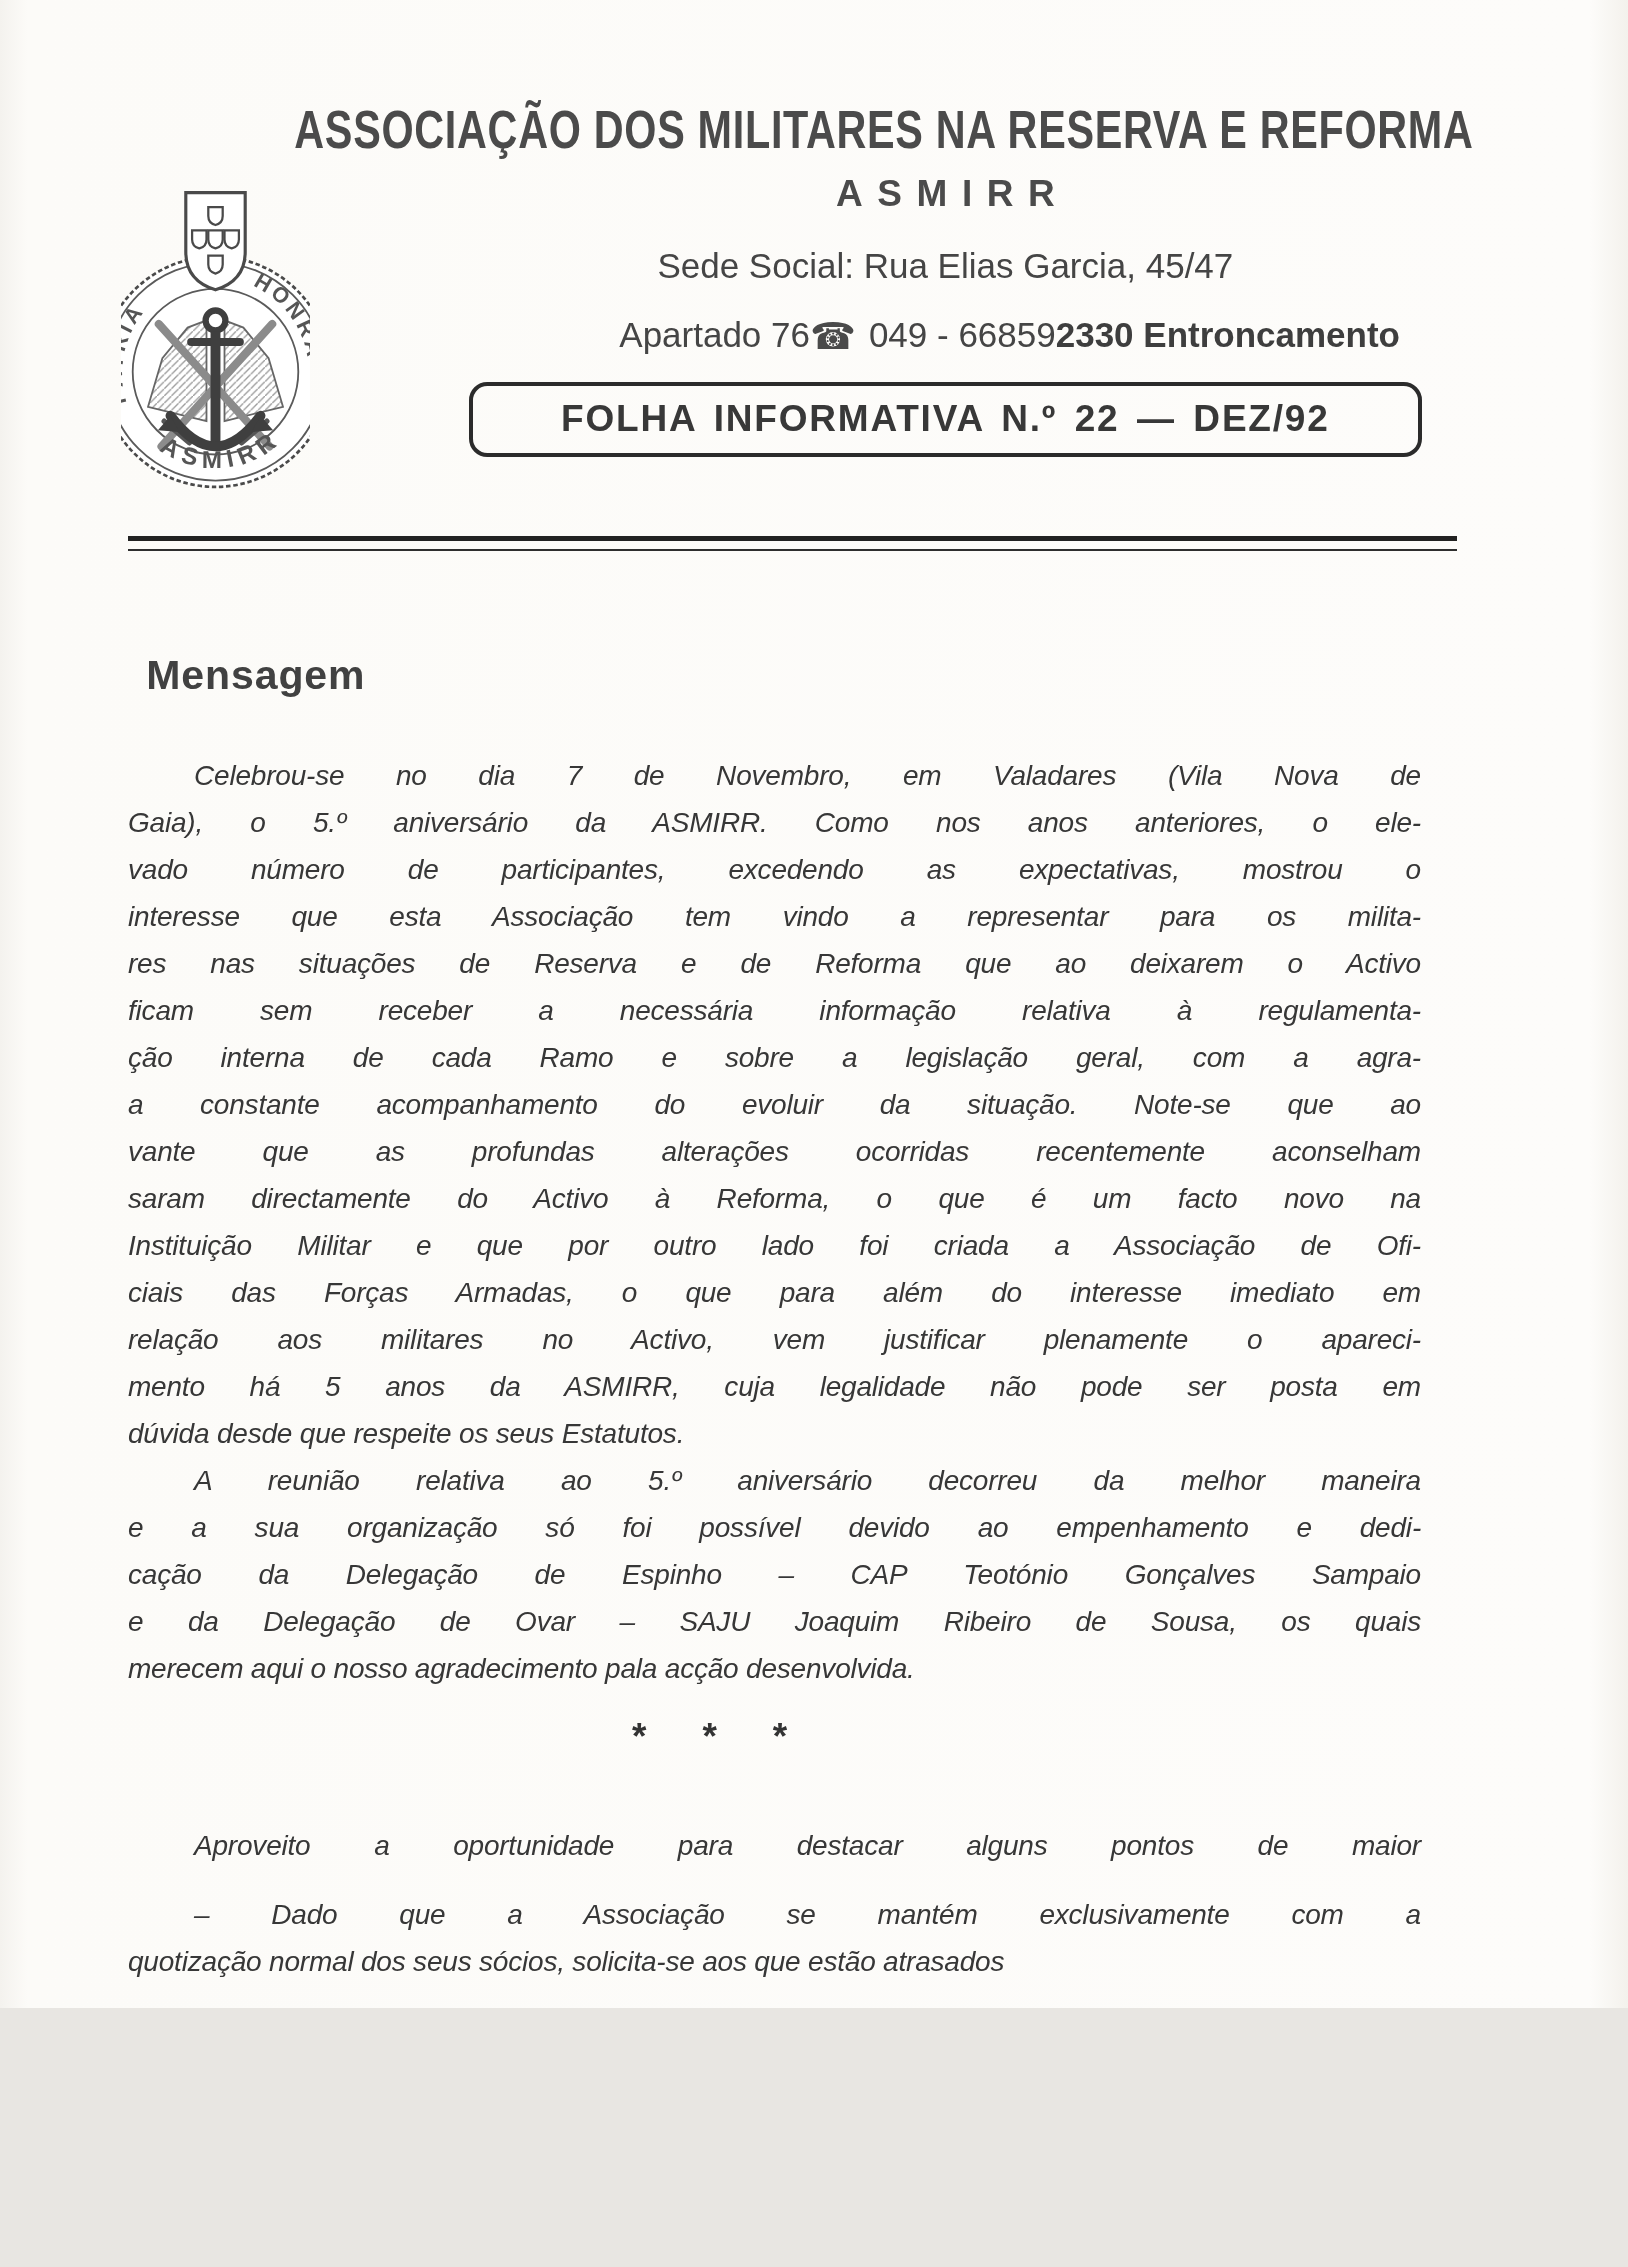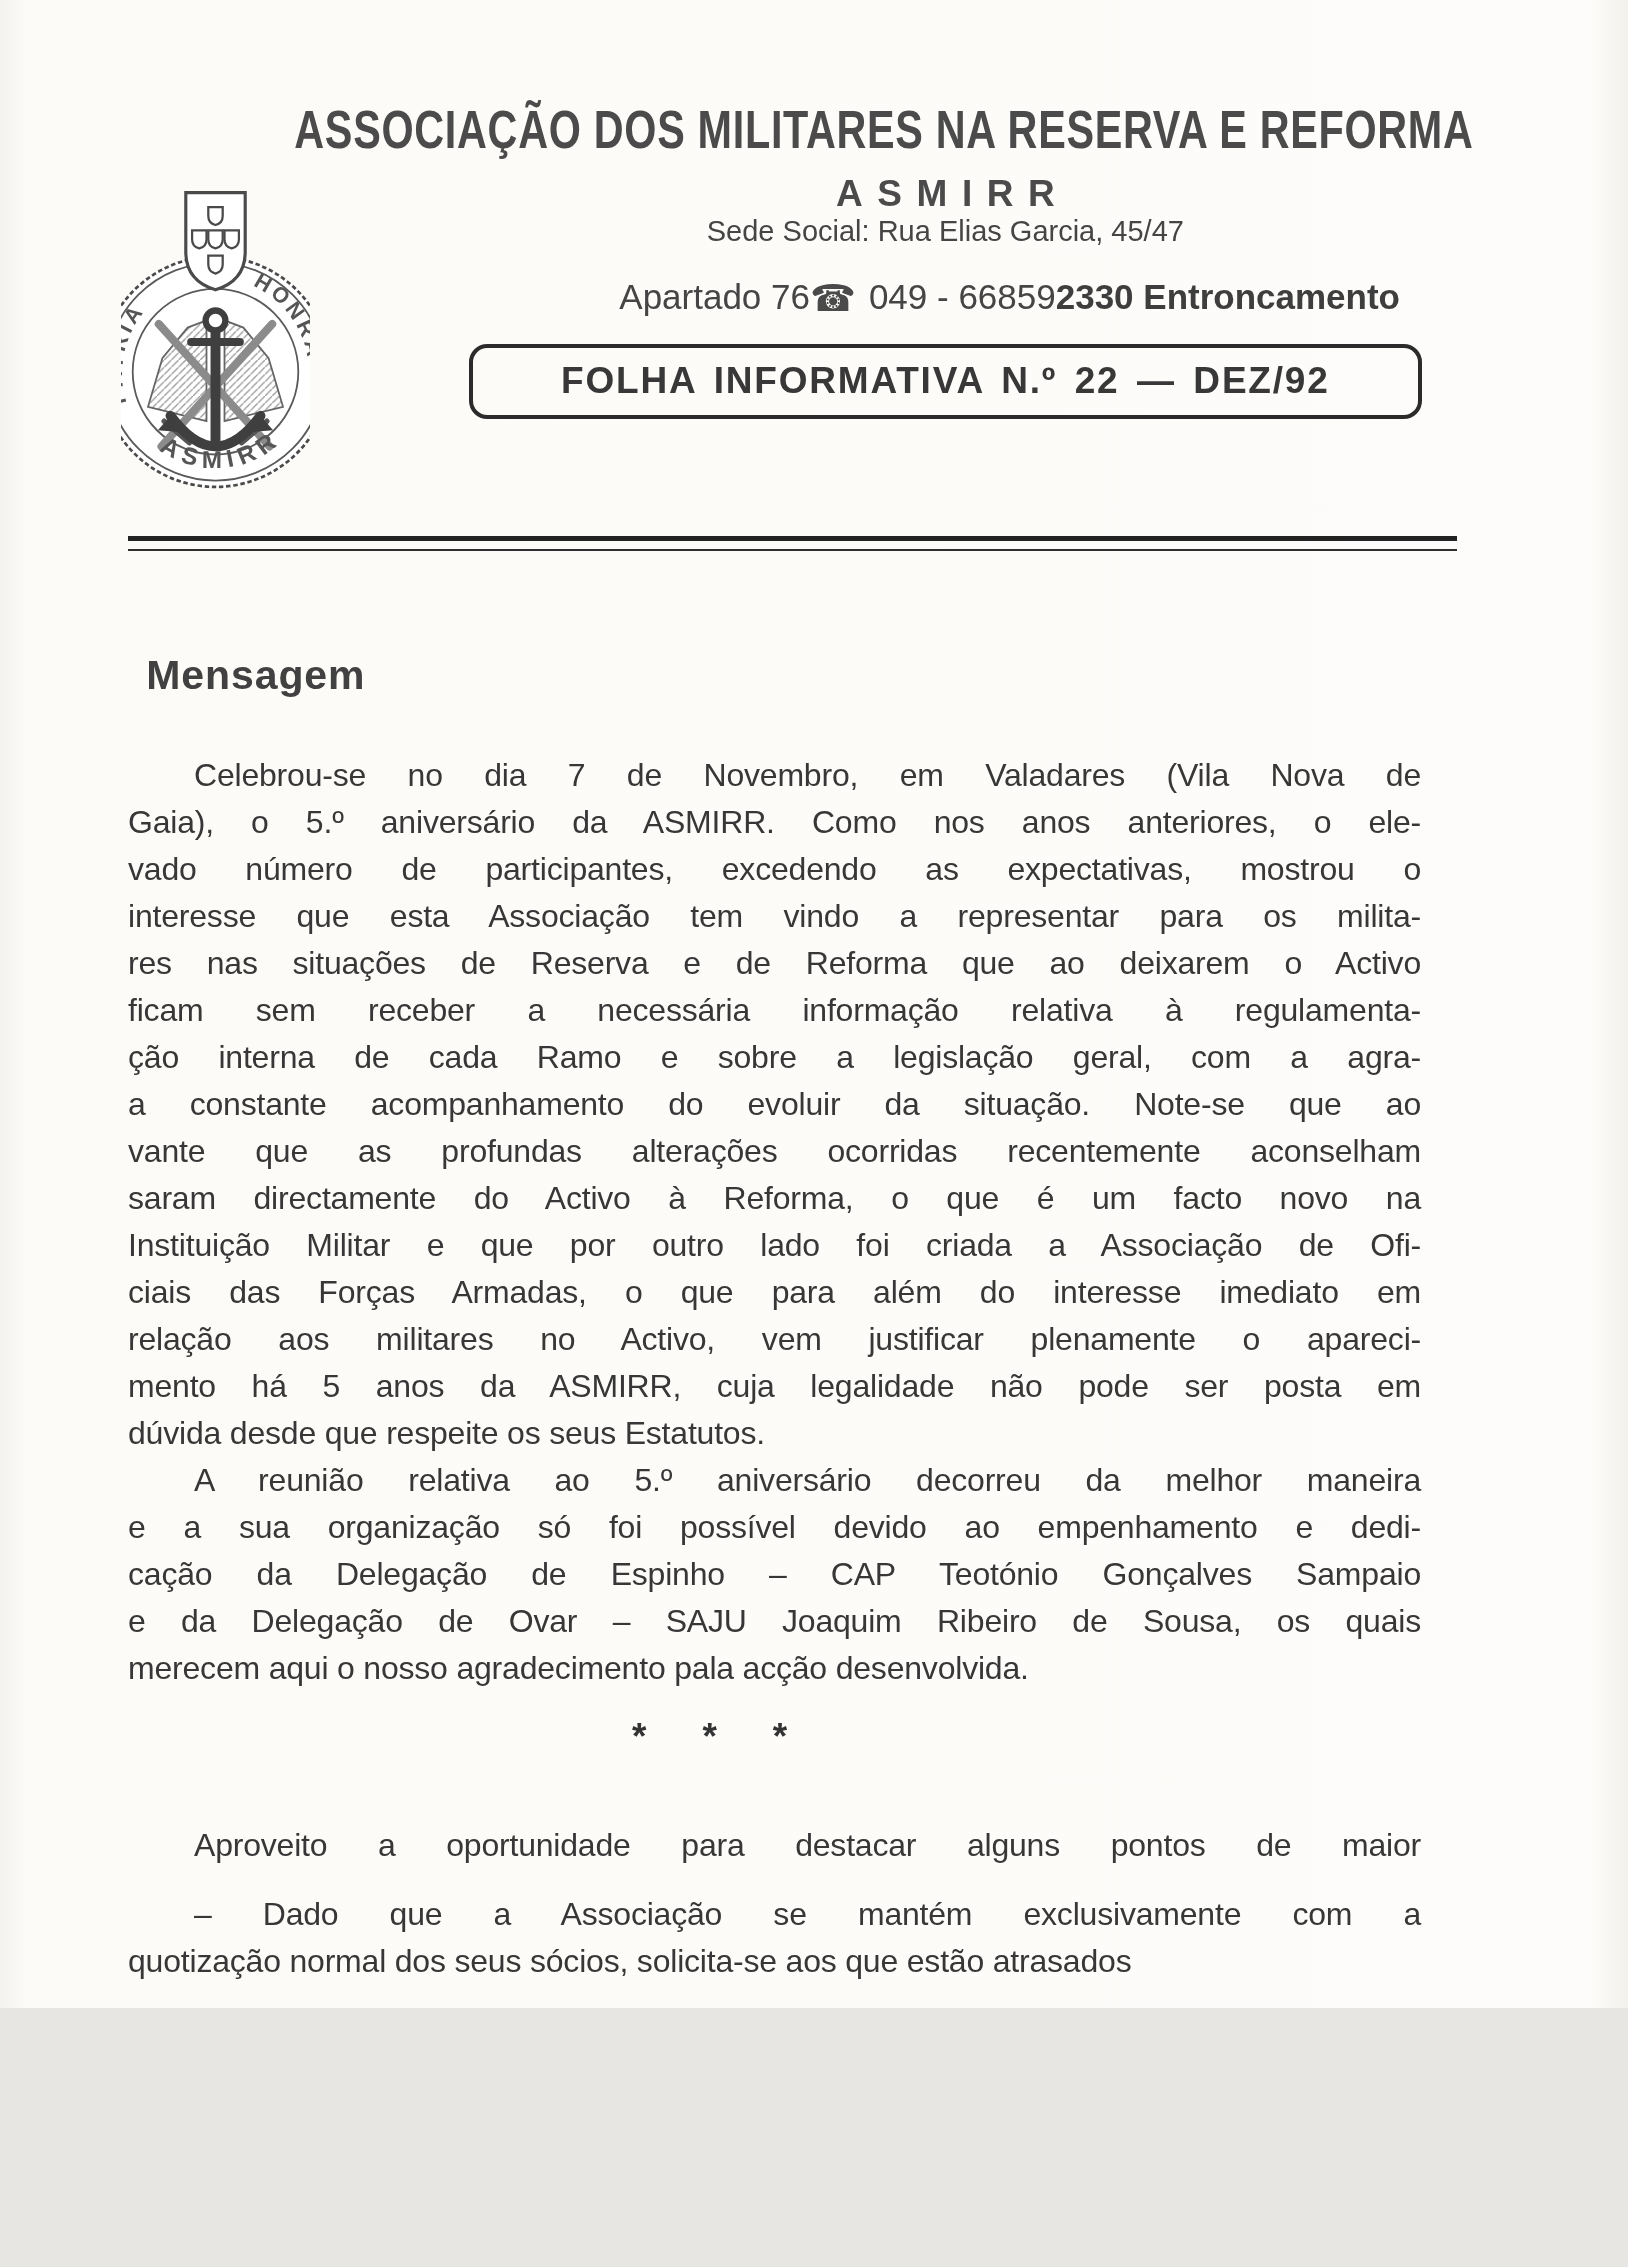--- a/index.html
+++ b/index.html
@@ -20,40 +20,40 @@
   .doc-title{text-align:center;margin-top:99px;white-space:nowrap;}
   .doc-title-inner{
     display:inline-block;transform:scaleX(.78);transform-origin:center;
     font-size:53px;font-weight:bold;letter-spacing:0.9px;color:#4b4b4b;
   }
   .header-grid{display:flex;margin-top:7.3px;}
   .logo-wrap{flex:none;width:194px;padding-top:12.8px;margin-left:-7.3px;}
   .header-right{flex:1;padding-left:154px;}
   .acronym{text-align:center;margin-top:5.5px;font-size:37px;font-weight:bold;
     letter-spacing:14.6px;color:#4b4b4b;padding-left:14.6px;}
-  .address{text-align:center;font-size:29px;color:#454545;}
+  .address{text-align:center;margin-top:31px;font-size:35px;color:#454545;}
   .contact-row{display:flex;justify-content:flex-end;align-items:baseline;
     margin-top:27.4px;font-size:35px;color:#454545;padding-right:22px;}
   .phone-group{display:flex;align-items:baseline;gap:12.8px;}
   .phone-icon{font-family:"DejaVu Sans",sans-serif;font-size:37px;color:#4a4a4a;position:relative;top:1.8px;}
   .postal-city{font-weight:bold;color:#3e3e3e;}
   .bulletin-box{
     margin-top:25.6px;border:4.6px solid #2b2b2b;border-radius:18.3px;
     padding:12px 0 13.7px;text-align:center;
     font-size:37px;font-weight:bold;letter-spacing:1.8px;word-spacing:5.5px;color:#383838;
   }
   
   .double-rule{
     margin:38px 171px 0 128px;height:8.2px;
     border-top:5.5px solid #222;border-bottom:2.7px solid #2e2e2e;
   }
   
   .article{padding:0 207px 0 128px;}
   .article-heading{margin:101px 0 0 18.3px;font-size:41px;font-weight:bold;color:#414141;letter-spacing:0.9px;}
-  .para{margin-top:53px;font-size:32px;line-height:47px;color:#373737;letter-spacing:-0.2px;}
+  .para{margin-top:53px;font-size:28px;line-height:47px;color:#373737;letter-spacing:-0.2px;font-style:italic;}
   .para.follow{margin-top:0;}
   .para .line{text-align:justify;text-align-last:justify;}
   .para .line.last{text-align-last:left;}
   .para .line.first{text-indent:66px;}
   .stars{margin-top:24px;text-align:center;padding-right:128px;
     font-size:37px;font-weight:bold;color:#333;word-spacing:42px;letter-spacing:1.8px;}
   .para.p3{margin-top:64px;}
   .para.p4{margin-top:22px;}
   .bottom-rule{margin:33px 0 0 55px;width:1243px;height:5.5px;background:#242424;}
   .page-number{margin-top:14.6px;text-align:right;padding-right:1.8px;

